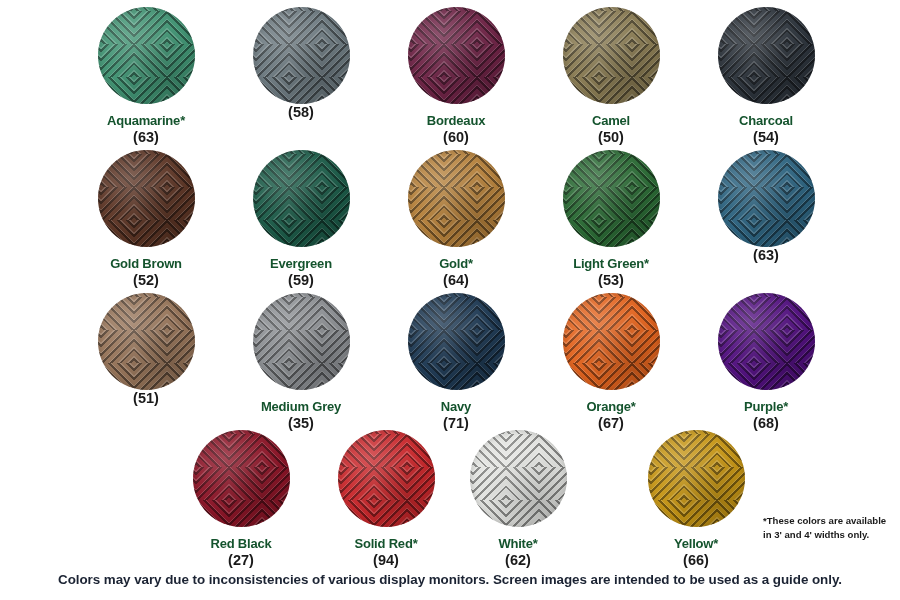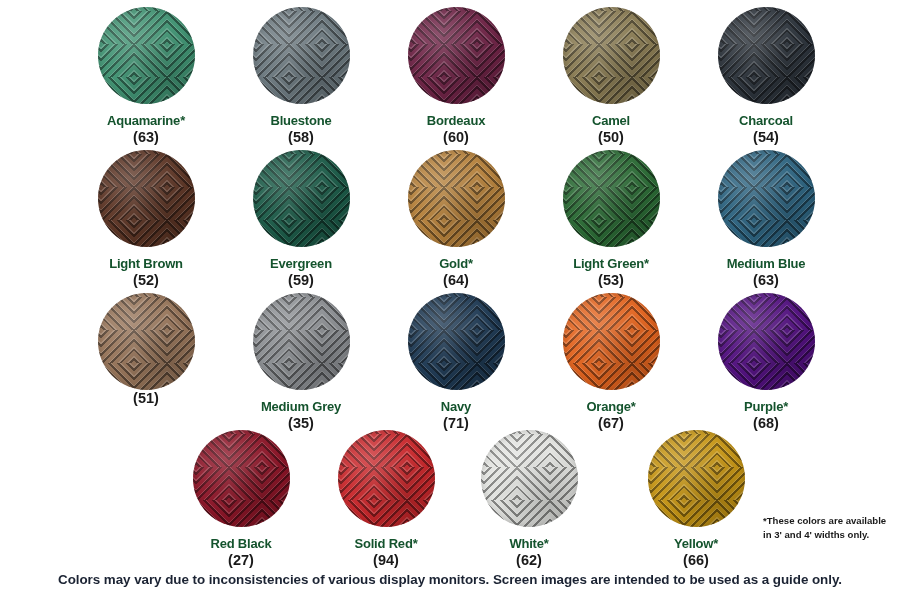--- a/index.html
+++ b/index.html
@@ -254,21 +254,20 @@
             <div class="tile" style="left: 66px; top: 99px;">
               <div class="rib-b"></div>
             </div>
             <div class="tile" style="left: 99px; top: 99px;">
               <div class="rib-a"></div>
             </div>
           </div>
         </div>
         <div class="swatch-sheen"></div>
       </div>
-      <div class="swatch-name">Bluestone</div>
       <div class="swatch-code">(58)</div>
     </div>
     <div class="swatch-cell" style="left: 376px; top: 7px;">
       <div class="swatch-disc-wrap">
         <div class="swatch-disc" style="background-color: rgb(110, 36, 70);">
           <div class="weave">
             <div class="tile" style="left: 0px; top: 0px;">
               <div class="rib-a"></div>
             </div>
             <div class="tile" style="left: 33px; top: 0px;">
@@ -490,21 +489,21 @@
             <div class="tile" style="left: 66px; top: 99px;">
               <div class="rib-b"></div>
             </div>
             <div class="tile" style="left: 99px; top: 99px;">
               <div class="rib-a"></div>
             </div>
           </div>
         </div>
         <div class="swatch-sheen"></div>
       </div>
-      <div class="swatch-name">Light Brown</div>
+      <div class="swatch-name">Gold Brown</div>
       <div class="swatch-code">(52)</div>
     </div>
     <div class="swatch-cell" style="left: 221px; top: 150px;">
       <div class="swatch-disc-wrap">
         <div class="swatch-disc" style="background-color: rgb(29, 92, 73);">
           <div class="weave">
             <div class="tile" style="left: 0px; top: 0px;">
               <div class="rib-a"></div>
             </div>
             <div class="tile" style="left: 33px; top: 0px;">
@@ -726,21 +725,20 @@
             <div class="tile" style="left: 66px; top: 99px;">
               <div class="rib-b"></div>
             </div>
             <div class="tile" style="left: 99px; top: 99px;">
               <div class="rib-a"></div>
             </div>
           </div>
         </div>
         <div class="swatch-sheen"></div>
       </div>
-      <div class="swatch-name">Medium Blue</div>
       <div class="swatch-code">(63)</div>
     </div>
     <div class="swatch-cell" style="left: 66px; top: 293px;">
       <div class="swatch-disc-wrap">
         <div class="swatch-disc" style="background-color: rgb(151, 117, 90);">
           <div class="weave">
             <div class="tile" style="left: 0px; top: 0px;">
               <div class="rib-a"></div>
             </div>
             <div class="tile" style="left: 33px; top: 0px;">
@@ -1141,21 +1139,21 @@
             <div class="tile" style="left: 99px; top: 99px;">
               <div class="rib-a"></div>
             </div>
           </div>
         </div>
         <div class="swatch-sheen"></div>
       </div>
       <div class="swatch-name">Solid Red*</div>
       <div class="swatch-code">(94)</div>
     </div>
-    <div class="swatch-cell" style="left: 449px; top: 430px;">
+    <div class="swatch-cell" style="left: 438px; top: 430px;">
       <div class="swatch-disc-wrap">
         <div class="swatch-disc" style="background-color: rgb(226, 227, 224);">
           <div class="weave">
             <div class="tile" style="left: 0px; top: 0px;">
               <div class="rib-a"></div>
             </div>
             <div class="tile" style="left: 33px; top: 0px;">
               <div class="rib-b"></div>
             </div>
             <div class="tile" style="left: 66px; top: 0px;">

